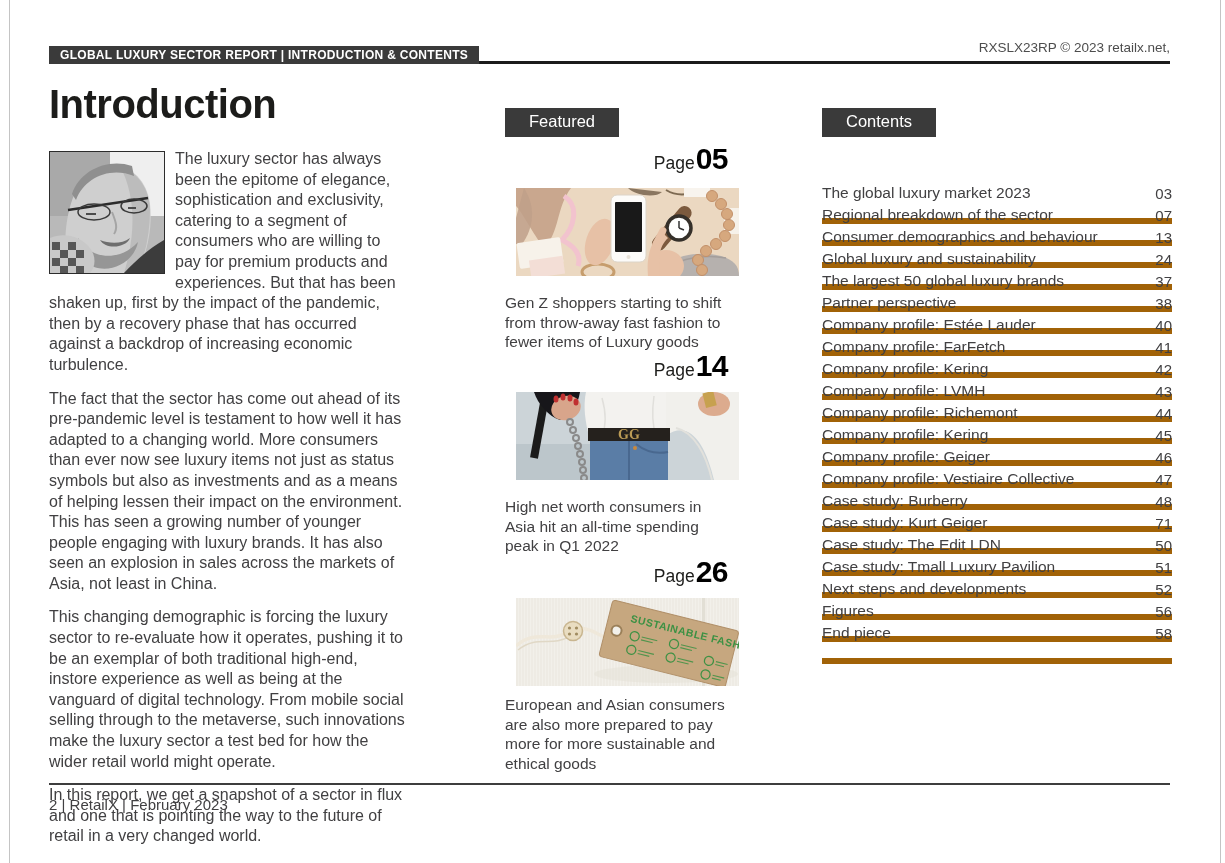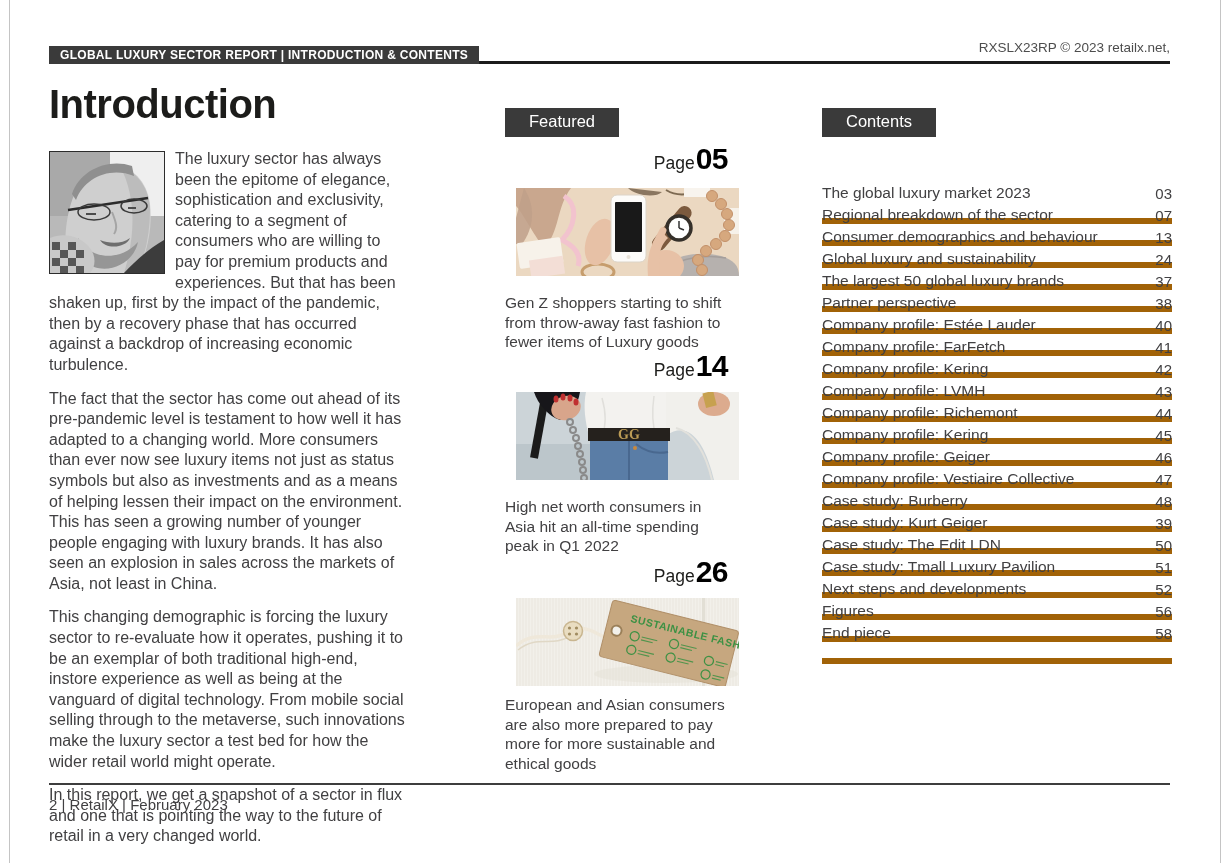--- a/index.html
+++ b/index.html
@@ -298,21 +298,21 @@
       <li>
           <span class="toc-title">Company profile: Vestiaire Collective</span>
           <span class="toc-page">47</span>
         </li>
       <li>
           <span class="toc-title">Case study: Burberry</span>
           <span class="toc-page">48</span>
         </li>
       <li>
           <span class="toc-title">Case study: Kurt Geiger</span>
-          <span class="toc-page">39</span>
+          <span class="toc-page">71</span>
         </li>
       <li>
           <span class="toc-title">Case study: The Edit LDN</span>
           <span class="toc-page">50</span>
         </li>
       <li>
           <span class="toc-title">Case study: Tmall Luxury Pavilion</span>
           <span class="toc-page">51</span>
         </li>
       <li>

